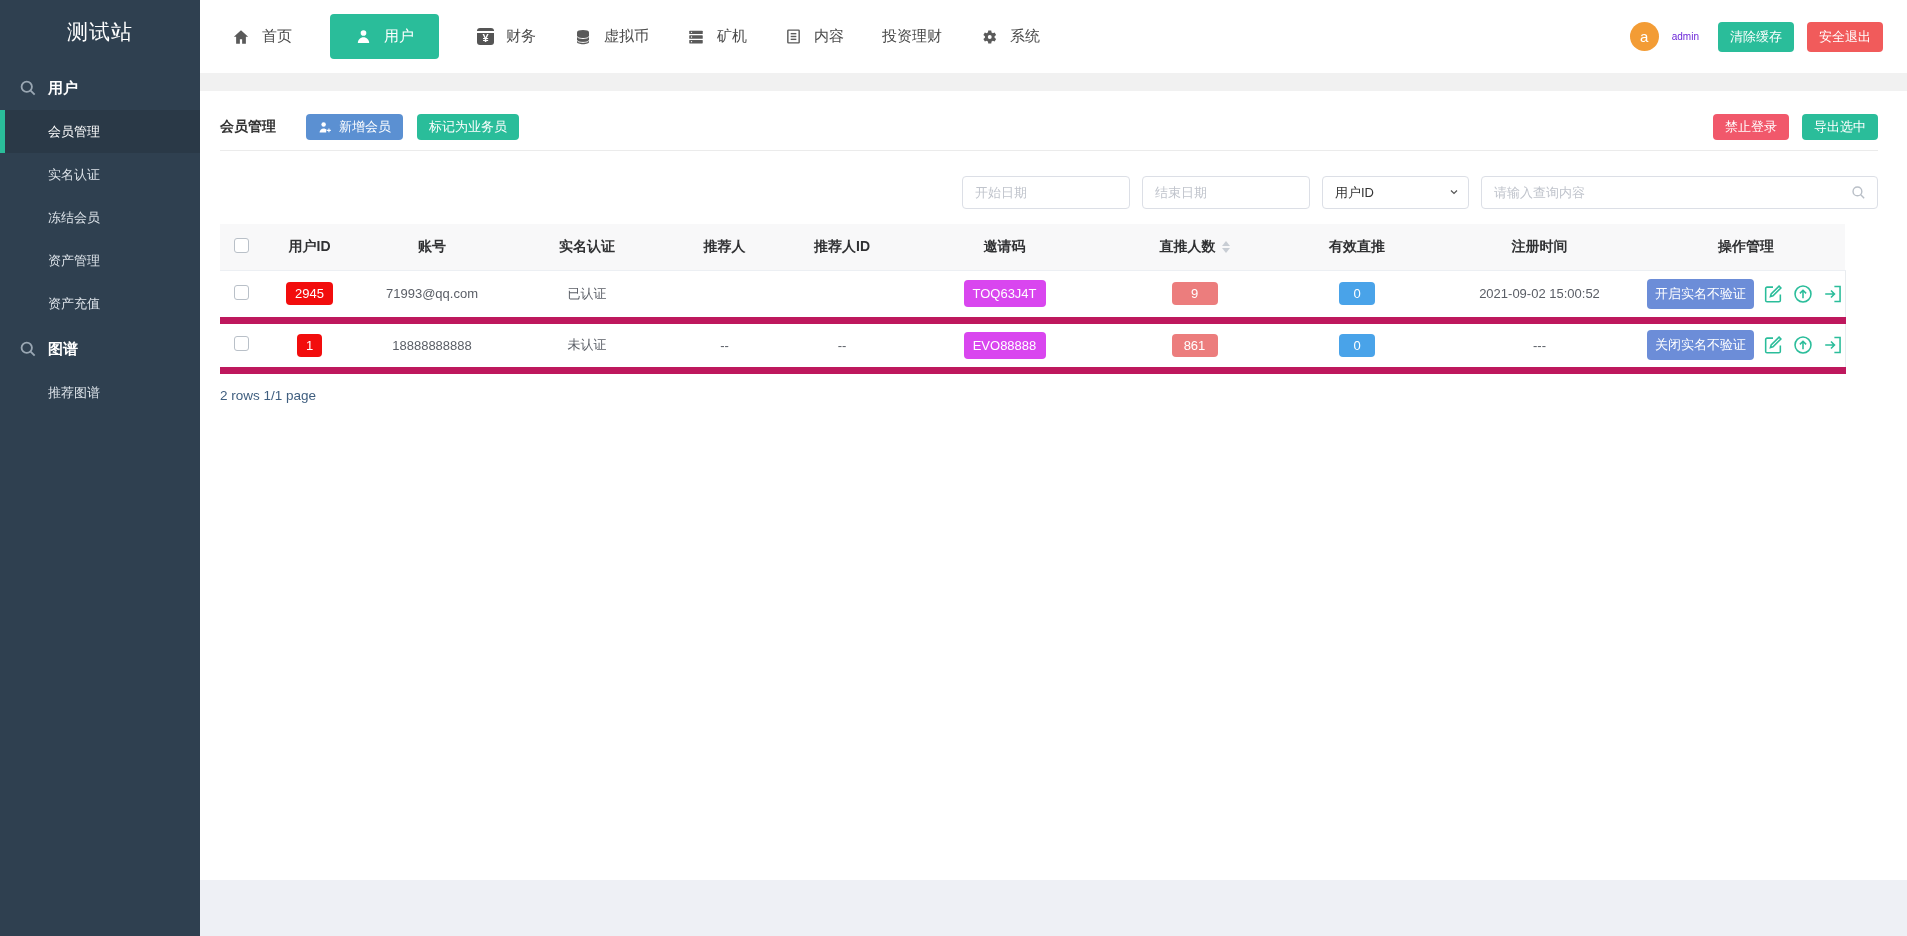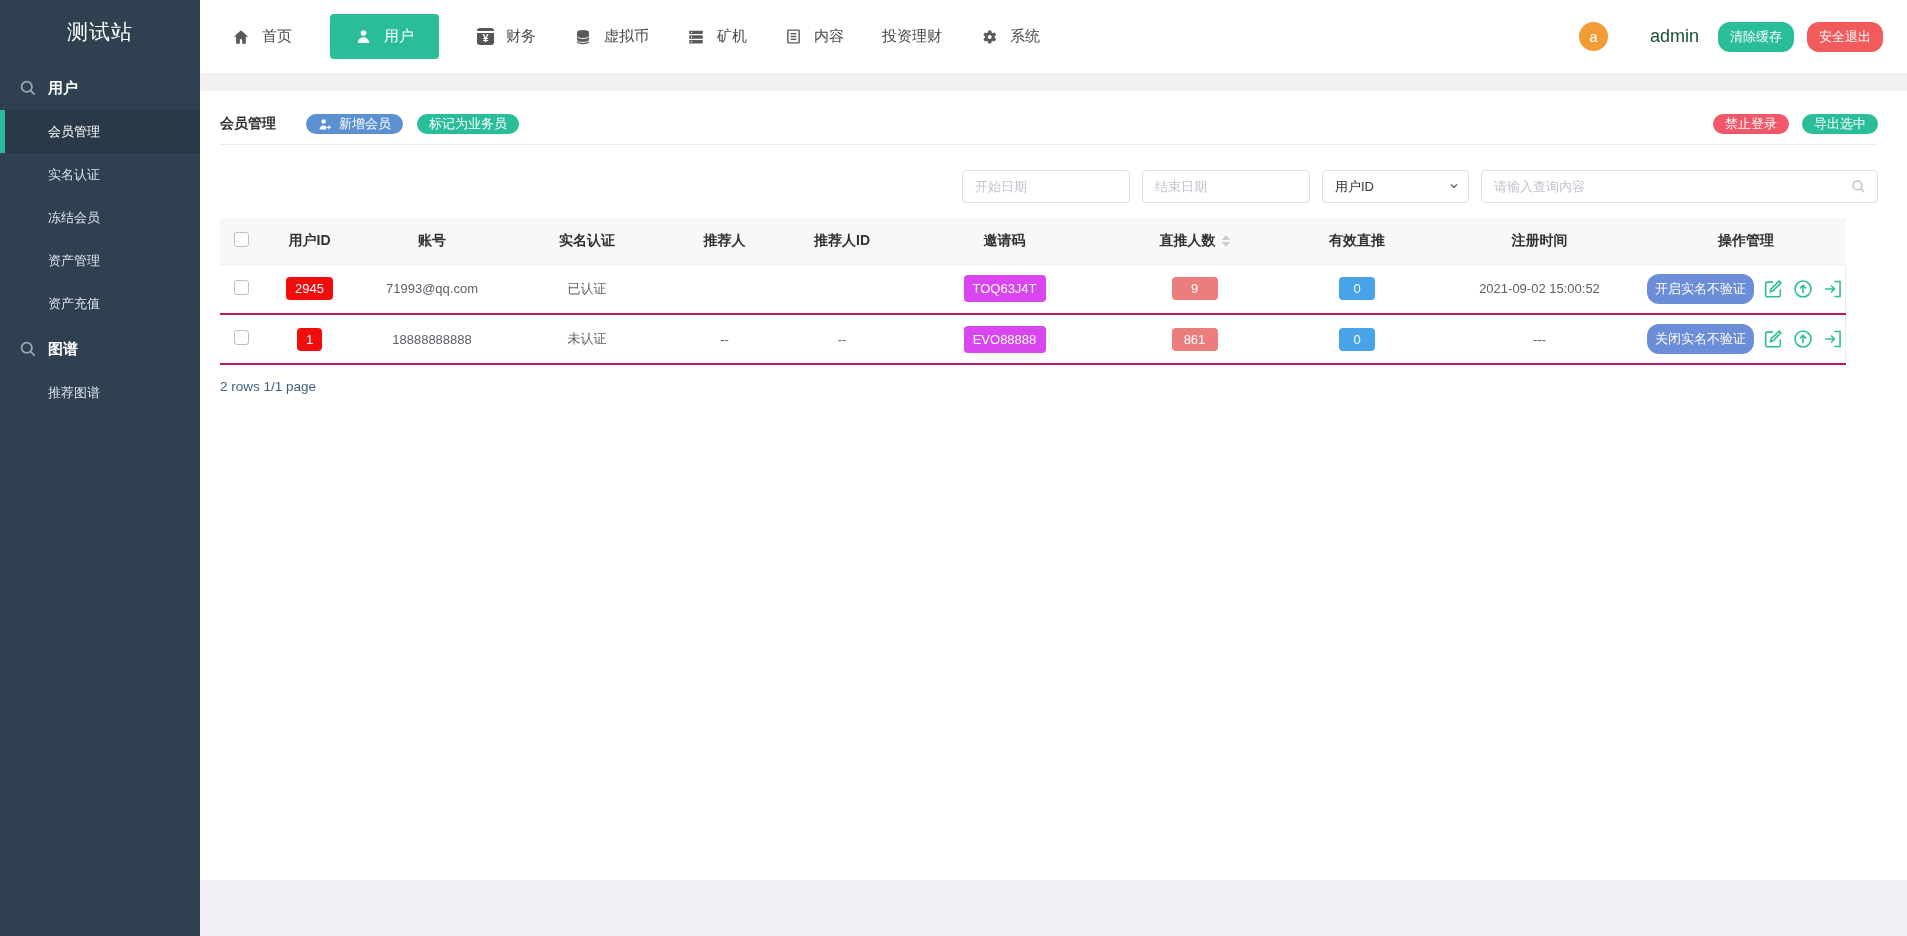--- a/index.html
+++ b/index.html
@@ -23,38 +23,38 @@
   .nav-items { display:flex; align-items:center; gap:38px; }
   .nav-item { display:flex; align-items:center; gap:12px; font-size:15px; color:#4a4a4a; cursor:pointer; white-space:nowrap; }
   .nav-item svg { color:#5a5a5a; }
   .nav-item.active { background:#2abd9a; color:#fff; border-radius:4px; padding:13px 25px; }
   .nav-item.active svg { color:#fff; }
   .fin-box { width:17px; height:17px; background:#555; border-radius:3px; color:#fff; font-size:11px; font-weight:bold;
              display:flex; align-items:center; justify-content:center; border-top:3px solid #555; box-shadow:inset 0 2px 0 #fff; }
   .nav-right { margin-left:auto; display:flex; align-items:center; gap:13px; }
   .avatar { width:29px; height:29px; border-radius:50%; background:#f39c35; color:#fff; font-size:15px;
             display:flex; align-items:center; justify-content:center; cursor:pointer; }
-  .user-name { font-size:18px; color:#14532d; margin-right:6px;margin-left:29px; }
-  .btn { border:none; border-radius:12px; color:#fff; font-size:13px; height:30px; padding:0 12px; cursor:pointer;
+  .user-name { font-size:10px; color:#6d28d9; margin-right:6px; }
+  .btn { border:none; border-radius:4px; color:#fff; font-size:13px; height:30px; padding:0 12px; cursor:pointer;
          display:inline-flex; align-items:center; gap:6px; font-family:inherit; }
   .btn-green { background:#2abd9a; }
   .btn-red   { background:#f15b5b; }
   .btn-pink  { background:#f1586b; }
   .btn-blue  { background:#5b90d2; }
 
   .gray-strip { height:18px; background:#f1f1f1; }
   .bottom-strip { height:56px; background:#eef0f5; }
 
   
   .content { flex:1; background:#fff; padding:23px 29px 0 20px; overflow:hidden; }
   .toolbar { display:flex; align-items:center; }
   .page-label { font-size:14px; font-weight:bold; color:#333; margin-right:16px; }
   .toolbar .left-group { display:flex; align-items:center; gap:14px; }
   .toolbar .right-group { margin-left:auto; display:flex; align-items:center; gap:13px; }
-  .toolbar .btn { height:20px;font-family:Liberation Serif, serif; }
+  .toolbar .btn { height:26px;font-family:Liberation Serif, serif; }
   .divider { border-top:1px solid #ebebeb; margin-top:10px; }
 
   .filters { display:flex; justify-content:flex-end; align-items:center; gap:12px; margin-top:25px; }
   .filters input, .select-wrap select {
     height:33px; border:1px solid #dcdfe6; border-radius:4px; font-size:13px; color:#333;
     padding:0 12px; outline:none; font-family:inherit; background:#fff;
   }
   .filters input::placeholder { color:#c0c4cc; }
   .inp-date { width:168px; }
   .select-wrap { position:relative; }
@@ -64,21 +64,21 @@
   .search-wrap input { width:397px; }
   .search-wrap .mag { position:absolute; right:11px; top:8px; color:#b9bfc7; }
 
   
   table { border-collapse:collapse; table-layout:fixed; width:1625px; margin-top:15px; }
   col.c-cb{width:42px} col.c-uid{width:95px} col.c-acc{width:150px} col.c-real{width:160px}
   col.c-ref{width:115px} col.c-refid{width:120px} col.c-inv{width:205px} col.c-dir{width:175px}
   col.c-val{width:150px} col.c-time{width:215px} col.c-ops{width:198px}
   thead th { background:#f8f8f9; height:46px; font-size:14px; color:#303133; font-weight:bold; text-align:center;
              border-bottom:1px solid #eceff3; }
-  tbody td { height:50px; font-size:13px; color:#5a5e66; text-align:center; border-bottom:2px solid #be185d; }
+  tbody td { height:50px; font-size:13px; color:#5a5e66; text-align:center; border-bottom:7px solid #be185d; }
   tbody td:last-child { border-right:1px solid #e9ecef; }
   .cb { width:15px; height:15px; border:1px solid #b9c0c8; border-radius:3px; background:#fff; display:inline-block; cursor:pointer; }
   .th-sort { display:inline-flex; align-items:center; gap:6px; cursor:pointer; }
   .carets { display:inline-flex; flex-direction:column; gap:2px; }
   .carets i { width:0; height:0; border-left:4px solid transparent; border-right:4px solid transparent; display:block; }
   .caret-up { border-bottom:5px solid #c8cdd4; }
   .caret-dn { border-top:5px solid #c8cdd4; }
   .badge { display:inline-block; color:#fff; font-size:13px; border-radius:4px; padding:4px 9px; }
   .badge-red    { background:#f20d0d; }
   .badge-salmon { background:#ec7d7d; min-width:46px; }

